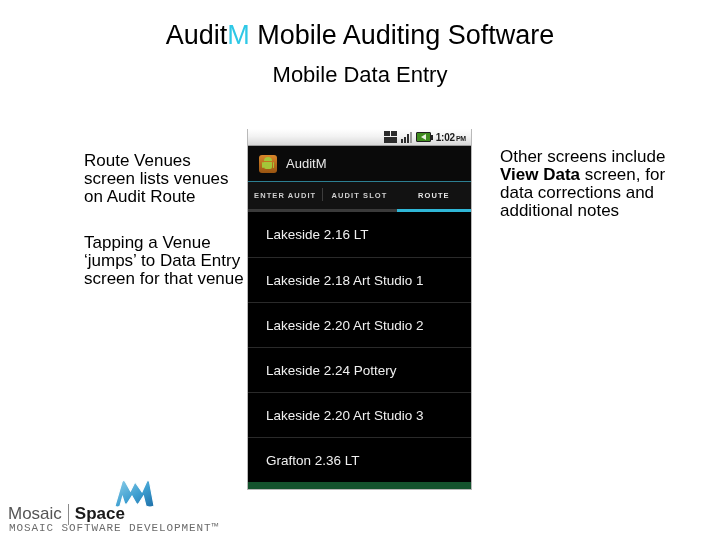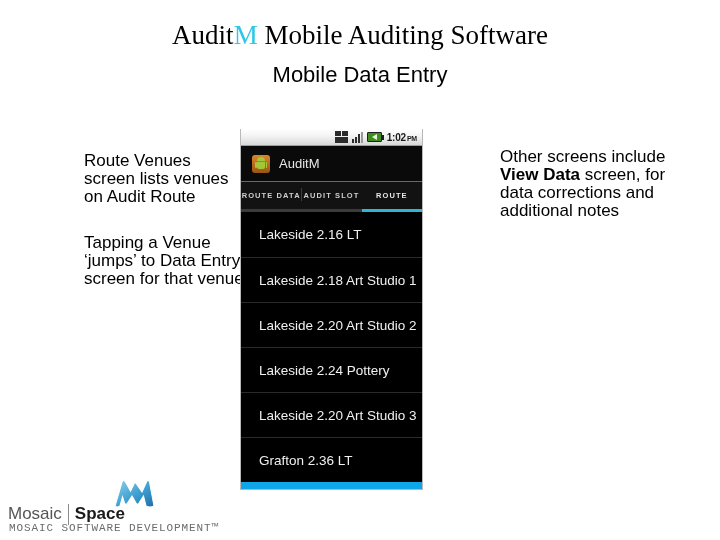--- a/index.html
+++ b/index.html
@@ -9,43 +9,42 @@
     font-family:"Liberation Sans", sans-serif;
     overflow:hidden;
   }
   #slide { position:relative; width:720px; height:540px; background:#fff; }
 
   
   .title-main {
     position:absolute; left:0; top:20px; width:720px;
     text-align:center; font-size:27px; color:#000; letter-spacing:0px;
     white-space:nowrap;
-    font-family:Liberation Serif, serif;
   }
   .title-main .m-accent { color:#2ec8e6; }
   .title-sub {
     position:absolute; left:0; top:62px; width:720px;
     text-align:center; font-size:22px; color:#000;
   }
 
   
   .left-col { position:absolute; left:84px; top:152px; width:160px; }
   .para { font-size:17px; line-height:18px; color:#000; }
   .para + .para { margin-top:28px; }
 
   
   .right-col { position:absolute; left:500px; top:148px; width:180px; }
   .right-col .para { line-height:18px; }
   .right-col b { font-weight:bold; }
 
   
   .phone {
-    position:absolute; left:240px; top:129px;
-    width:183px; height:361px;
-    background:#0ea5e9;
+    position:absolute; left:247px; top:129px;
+    width:225px; height:361px;
+    background:#14532d;
     overflow:hidden;
     border:1px solid #b9b9b9;
     border-top:none;
   }
   
   .statusbar {
     position:relative; height:17px; width:100%;
     background:linear-gradient(to bottom,#ffffff 0%,#f3f3f3 45%,#d8d8d8 100%);
     border-bottom:1px solid #9d9d9d;
     display:flex; align-items:center; justify-content:flex-end;
@@ -199,21 +198,21 @@
           <i class="head"></i>
             <i class="body"></i>
             <i class="arm l"></i>
             <i class="arm r"></i>
         </span>
       </span>
       <span class="app-title">AuditM</span>
     </div>
 
     <div class="tabs">
-      <div class="tab">ROUTE DATA</div>
+      <div class="tab">ENTER AUDIT</div>
       <div class="tab">AUDIT SLOT</div>
       <div class="tab active">ROUTE</div>
     </div>
 
     <div class="vlist">
       <div class="vrow">Lakeside 2.16 LT</div>
       <div class="vrow">Lakeside 2.18 Art Studio 1</div>
       <div class="vrow">Lakeside 2.20 Art Studio 2</div>
       <div class="vrow">Lakeside 2.24 Pottery</div>
       <div class="vrow">Lakeside 2.20 Art Studio 3</div>

